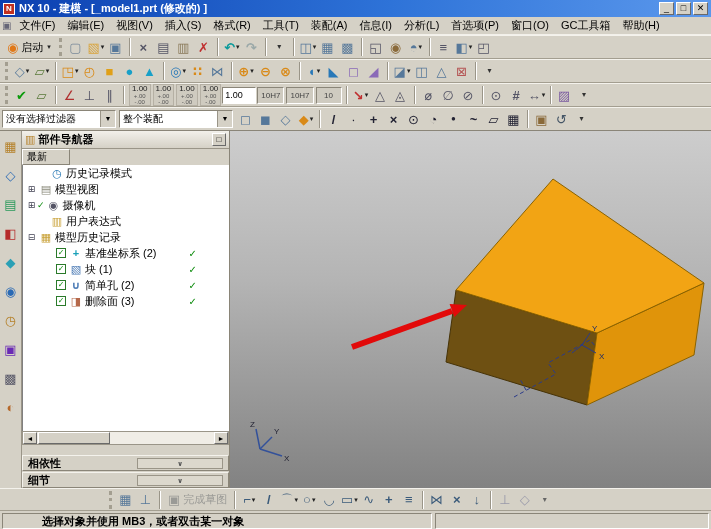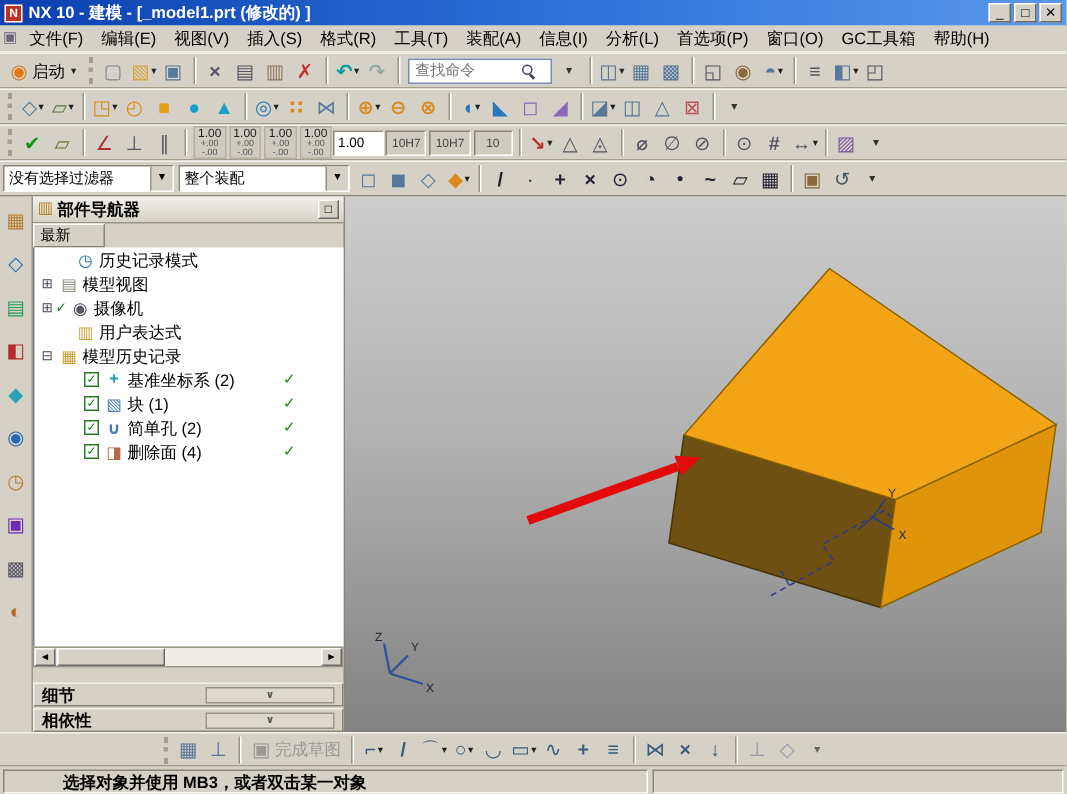--- a/index.html
+++ b/index.html
@@ -228,24 +228,20 @@
       <span class="tbtn">
         <span class="glyph" style="color:#9aa8a8;font-weight:bold">↷</span>
         <span class="caret"></span>
       </span>
 
       <span class="tsep">
         <span class="glyph"></span>
         <span class="caret"></span>
       </span>
     </span>
-  <span class="searchbox">
-    <input placeholder="查找命令" style="">
-    <span class="mag"></span>
-  </span>
   <span class="repeat">
 
       <span class="tbtn">
         <span class="glyph" style="color:#333;font-size:8px">▾</span>
         <span class="caret"></span>
       </span>
 
       <span class="tsep">
         <span class="glyph"></span>
         <span class="caret"></span>
@@ -858,37 +854,37 @@
             <span class="tico" style="color:#4a7ab5;font-weight:bold">∪</span>
             <span class="tlabel">简单孔 (2)</span>
             <span class="tlatest">✓</span>
           </div>
 
           <div class="trow" style="padding-left:22px">
             <span class="texp"></span>
             <span class="tpre"></span>
             <span class="tcb on">✓</span>
             <span class="tico" style="color:#b5684a">◨</span>
-            <span class="tlabel">删除面 (4)</span>
+            <span class="tlabel">删除面 (3)</span>
             <span class="tlatest">✓</span>
           </div>
         </span>
     </div>
     <div class="hscroll">
       <span class="sbtn">◄</span>
       <span class="sthumb"></span>
       <span class="sbtn" style="margin-left:auto">►</span>
     </div>
     <div class="nav-sections">
       <div class="section-bar">
-        <span>细节</span>
+        <span>相依性</span>
         <span class="chevbtn">∨</span>
       </div>
       <div class="section-bar">
-        <span>相依性</span>
+        <span>细节</span>
         <span class="chevbtn">∨</span>
       </div>
     </div>
   </div>
 
   <div class="viewport">
     <svg width="481" height="357" viewBox="0 0 481 357">
 
       <g>
         <polygon points="226,159 367,202 357,274 216,231" stroke="#463308" stroke-width="1" fill="#6e5012"></polygon>

